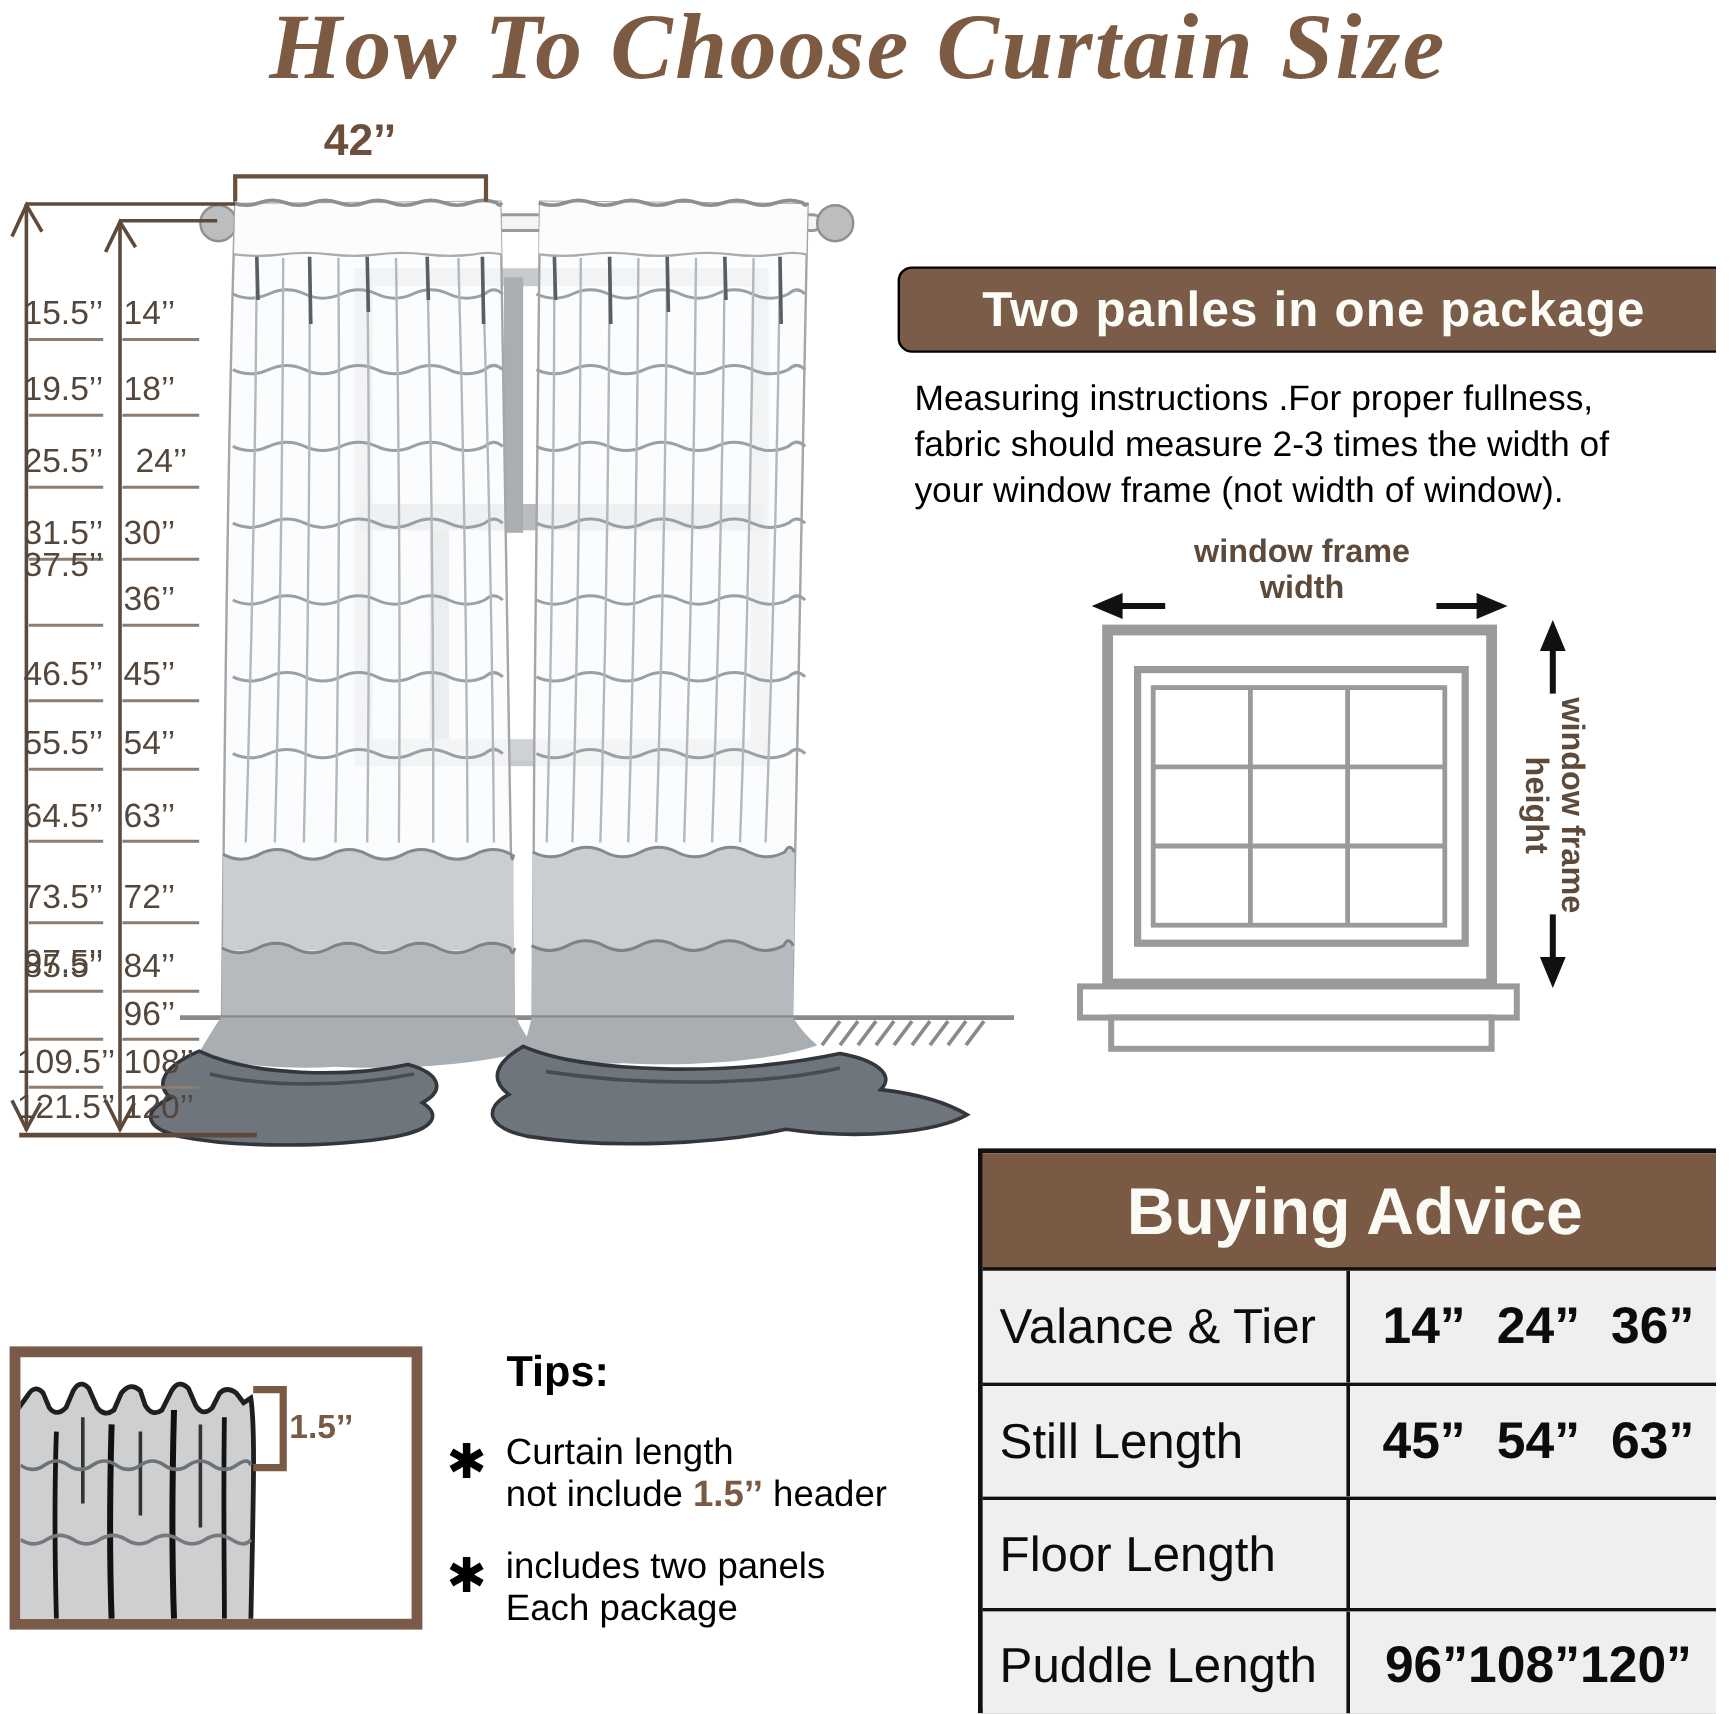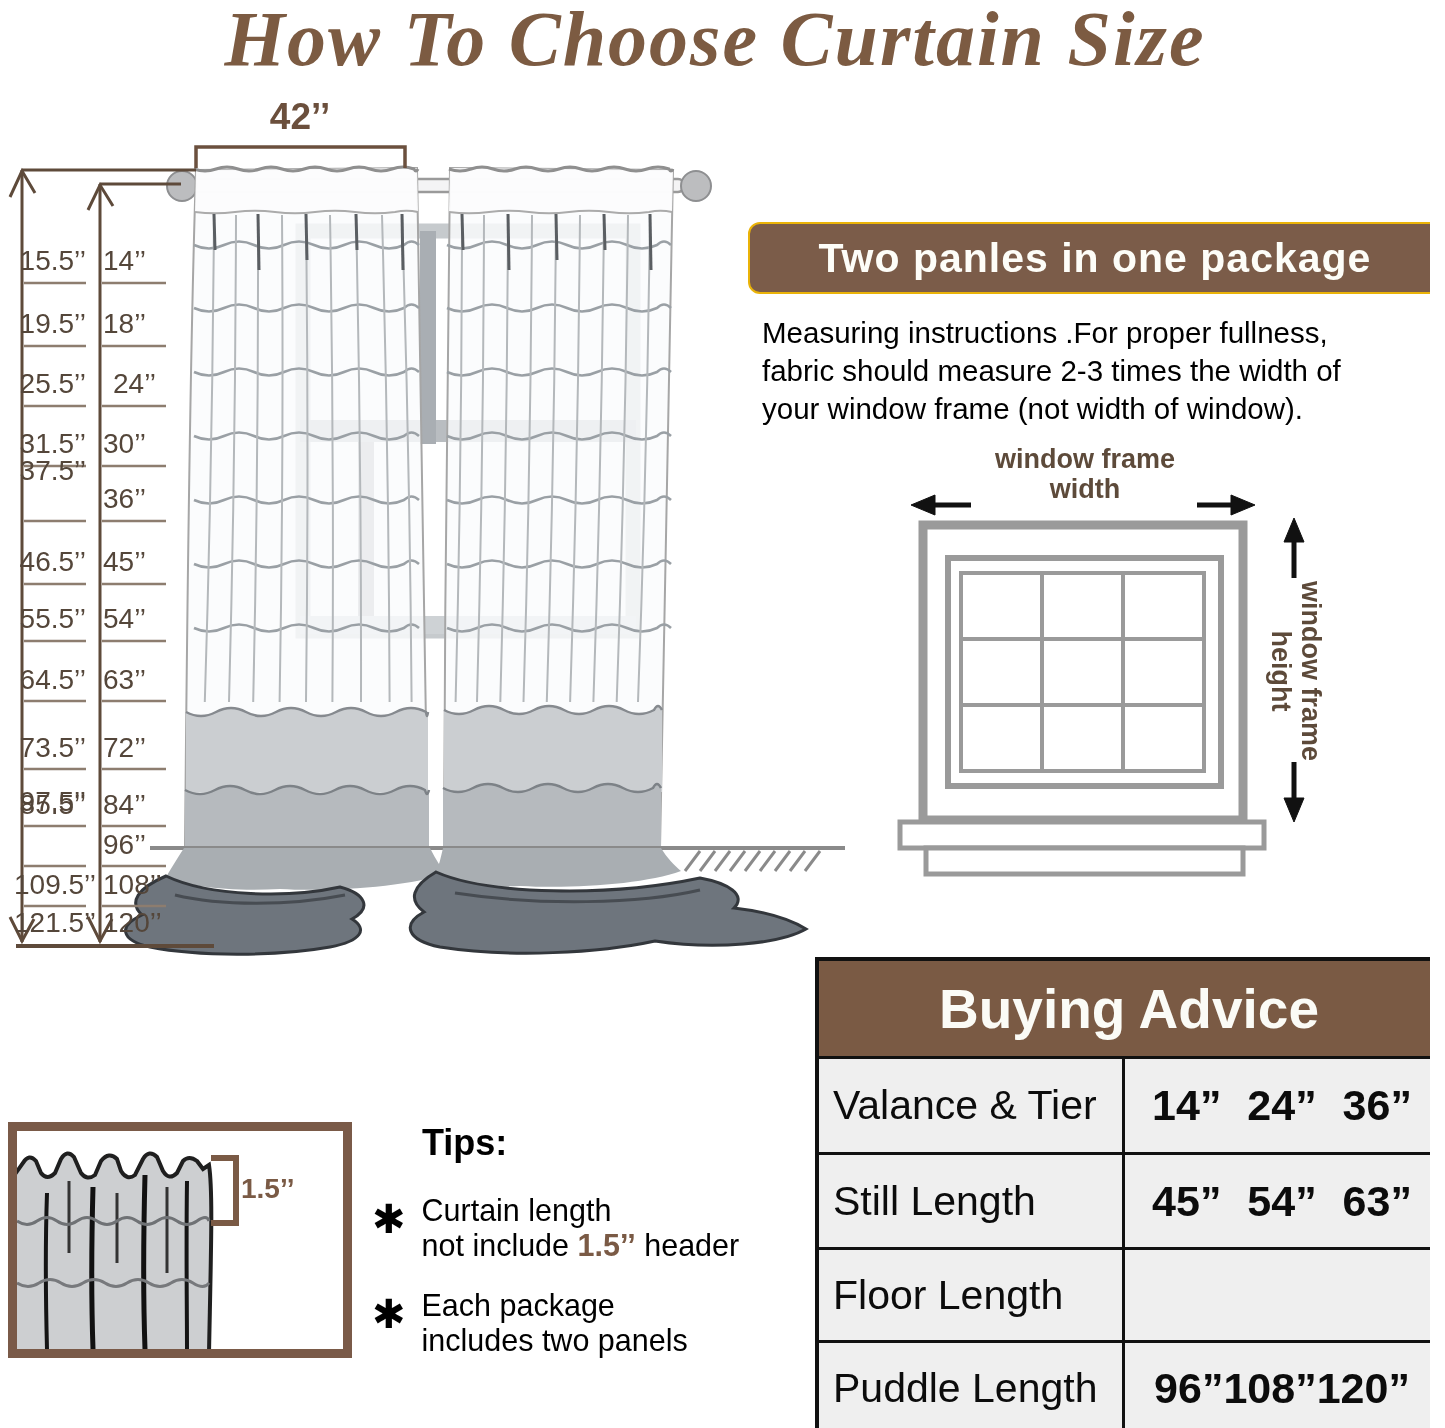--- a/index.html
+++ b/index.html
@@ -11,21 +11,21 @@
          font-style:italic;font-weight:bold;font-size:78px;letter-spacing:2px;color:#7c5b42;}
   
   .rod-width{position:absolute;left:240px;top:96px;width:120px;text-align:center;
              font-size:37px;font-weight:bold;color:#6b4f3c;}
   
   .scale-label{position:absolute;height:30px;font-size:28px;color:#54463a;line-height:30px;}
   .scale-label.left{left:14px;width:72px;text-align:right;}
   .scale-label.right{left:103px;width:80px;text-align:left;}
   
   .banner{position:absolute;left:748px;top:222px;width:690px;height:68px;background:#7b5c49;
-          border:2px solid #eab308;border-radius:12px;display:flex;align-items:center;justify-content:center;}
+          border:2px solid #000000;border-radius:12px;display:flex;align-items:center;justify-content:center;}
   .banner span{color:#fdfdf8;font-size:41px;font-weight:bold;letter-spacing:1px;}
   
   .note{position:absolute;left:762px;top:314px;width:690px;color:#000;font-size:29.5px;line-height:38px;}
   
   .win-width-label{position:absolute;left:975px;top:444px;width:220px;text-align:center;
                    color:#5d4a3a;font-size:27px;font-weight:600;line-height:30px;}
   .win-height-label{position:absolute;left:1190px;top:640px;width:210px;height:62px;text-align:center;
                     color:#5d4a3a;font-size:27px;font-weight:600;line-height:30px;transform:rotate(90deg);}
   
   .advice{position:absolute;left:815px;top:957px;width:628px;height:471px;
@@ -286,22 +286,22 @@
   <div class="tip tip1">
     <span class="bullet">✱</span>
     <div class="tip-text">
       <div><span>Curtain length</span></div>
       <div><span>not include </span><span class="em">1.5’’</span><span> header</span></div>
     </div>
   </div>
   <div class="tip tip2">
     <span class="bullet">✱</span>
     <div class="tip-text">
+      <div><span>includes two panels</span></div>
       <div><span>Each package</span></div>
-      <div><span>includes two panels</span></div>
     </div>
   </div>
 
   <div class="detail-box">
     <svg style="left:0;top:0" width="326" height="218" viewBox="0 0 326 218">
       <path d="M-4,46 L6,32 Q12,22 19,30 L24,42 Q30,50 38,42 L44,28 Q50,18 57,26 L64,42 Q70,50 78,44 L84,30 Q92,20 100,28 L104,40 Q110,50 118,44 L126,28 Q132,18 140,26 L146,40 Q152,50 160,42 L166,30 Q172,24 180,30 L186,38 L192,34 C196,60 194,120 192,222 L-4,222 Z" fill="#cdcfd1" stroke="#1f1f1f" stroke-width="4"></path>
       <path d="M30,62 C28,120 29,180 30,218" fill="none" stroke="#141414" stroke-width="4"></path>
       <path d="M52,50 L52,122" fill="none" stroke="#333" stroke-width="3"></path>
       <path d="M76,56 C74,130 75,190 76,218" fill="none" stroke="#111" stroke-width="5"></path>
       <path d="M100,62 L100,132" fill="none" stroke="#333" stroke-width="3"></path>

